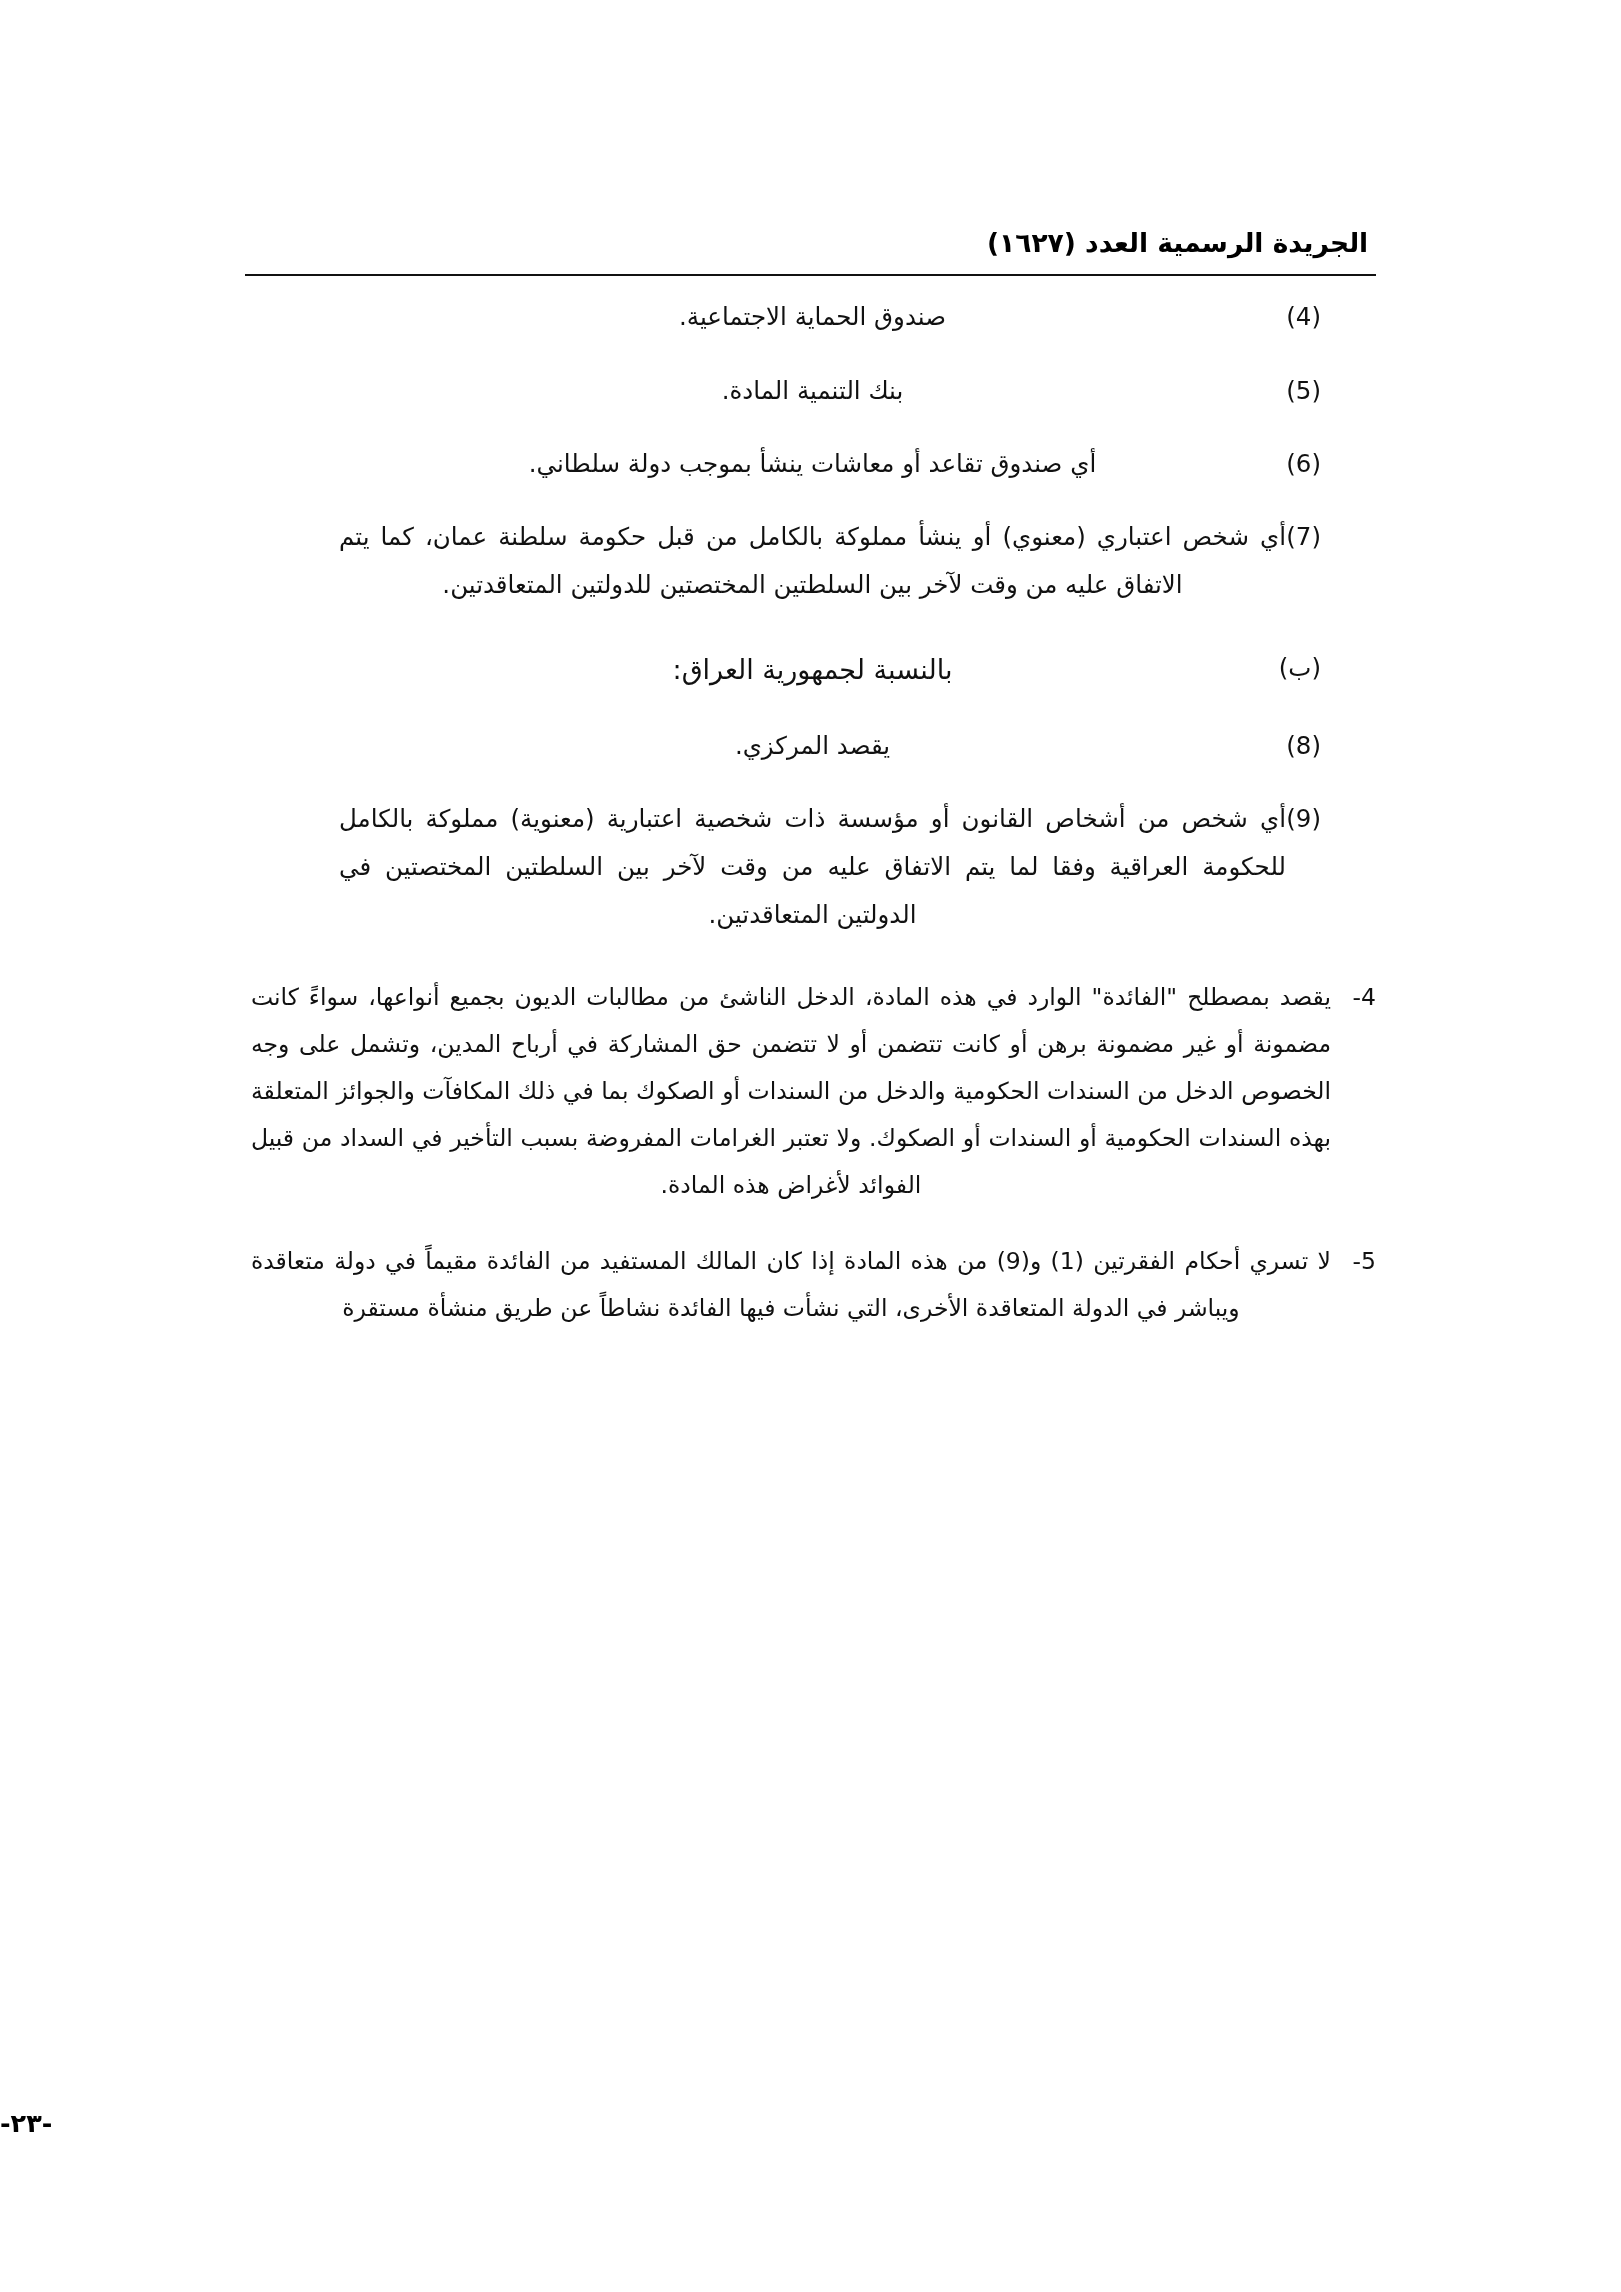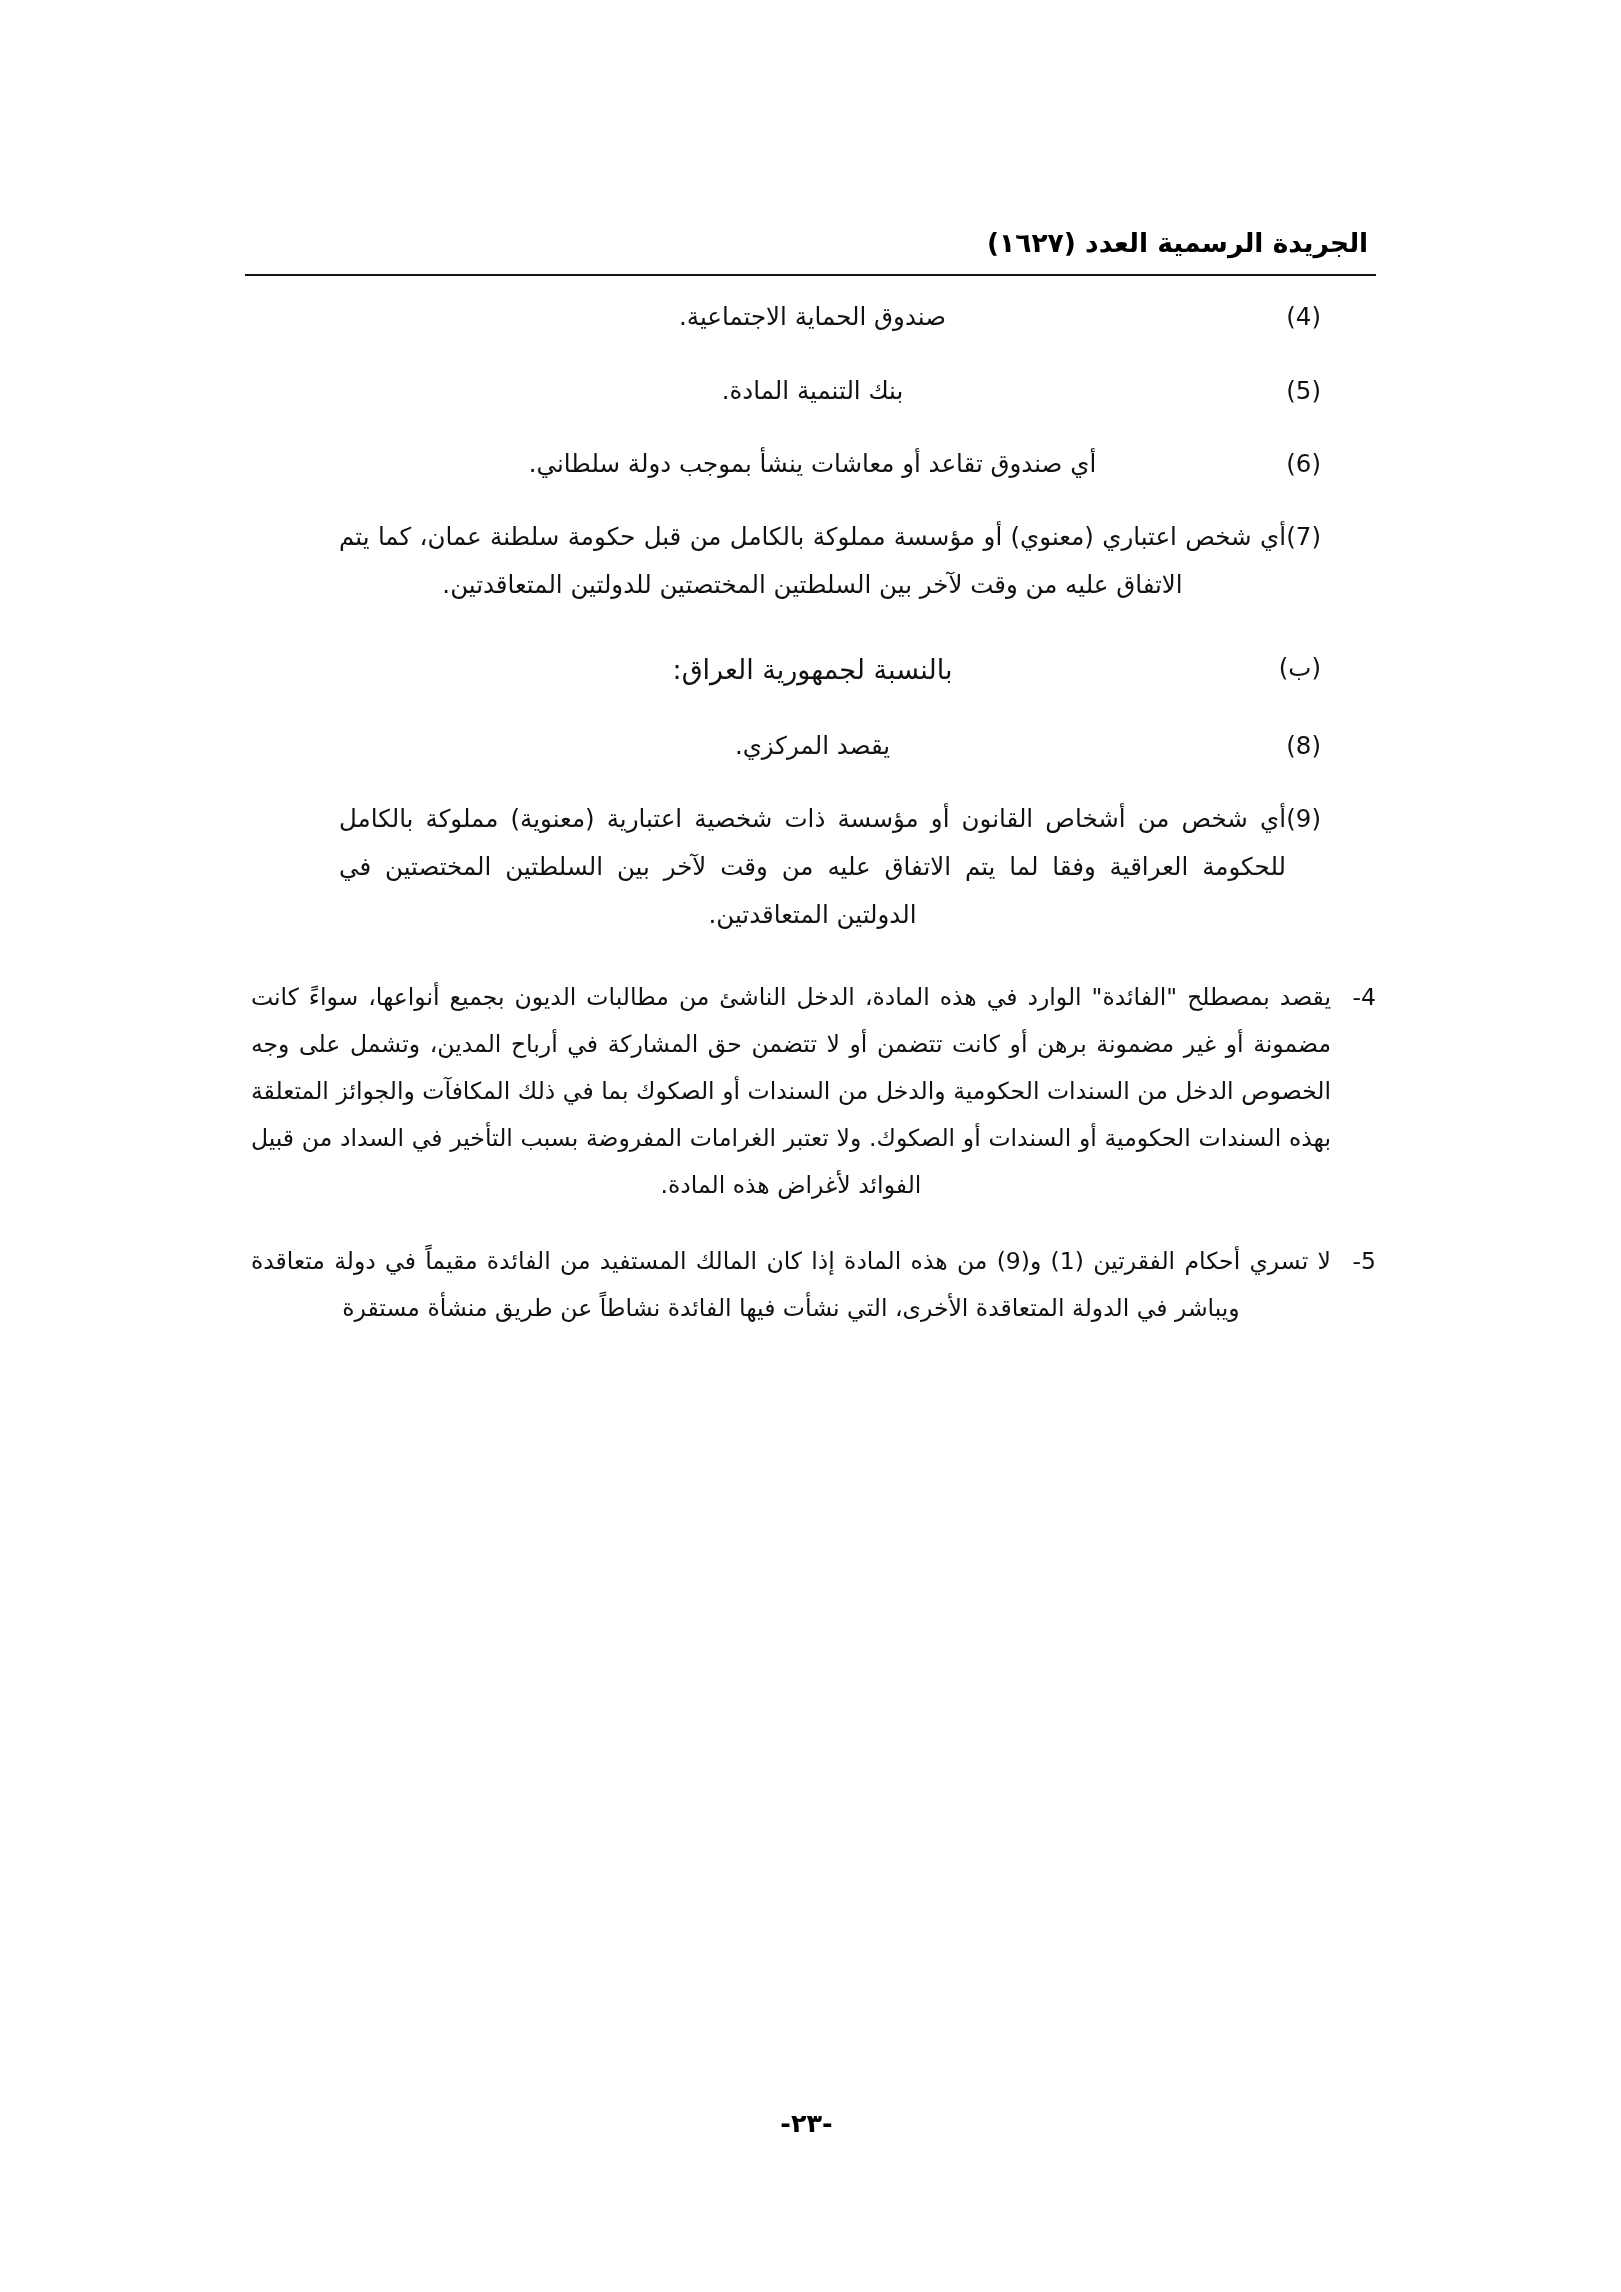--- a/index.html
+++ b/index.html
@@ -126,21 +126,21 @@
   }
 
   .spacer-sm { height: 9.8px; }
 
   
   .footer {
     position: absolute;
     left: 0;
     right: 8px;
     bottom: 155px;
-    text-align: center;
+    text-align: left;
     font-size: 25.5px;
     font-weight: bold;
     letter-spacing: 1px;
     color: #000000;
     direction: rtl;
   }
 </style>
 </head>
 <body>
 
@@ -163,21 +163,21 @@
       <div class="body one-line">بنك التنمية المادة.</div>
     </div>
 
     <div class="sub-item">
       <div class="marker">(6)</div>
       <div class="body one-line">أي صندوق تقاعد أو معاشات ينشأ بموجب دولة سلطاني.</div>
     </div>
 
     <div class="sub-item">
       <div class="marker">(7)</div>
-      <div class="body">أي شخص اعتباري (معنوي) أو مؤسسة مملوكة بالكامل من قبل حكومة سلطنة عمان، كما يتم الاتفاق عليه من وقت لآخر بين السلطتين المختصتين للدولتين المتعاقدتين.</div>
+      <div class="body">أي شخص اعتباري (معنوي) أو ينشأ مملوكة بالكامل من قبل حكومة سلطنة عمان، كما يتم الاتفاق عليه من وقت لآخر بين السلطتين المختصتين للدولتين المتعاقدتين.</div>
     </div>
 
     <div class="spacer-sm"></div>
 
     <div class="letter-item">
       <div class="marker">(ب)</div>
       <div class="body">بالنسبة لجمهورية العراق:</div>
     </div>
 
     <div class="sub-item">

